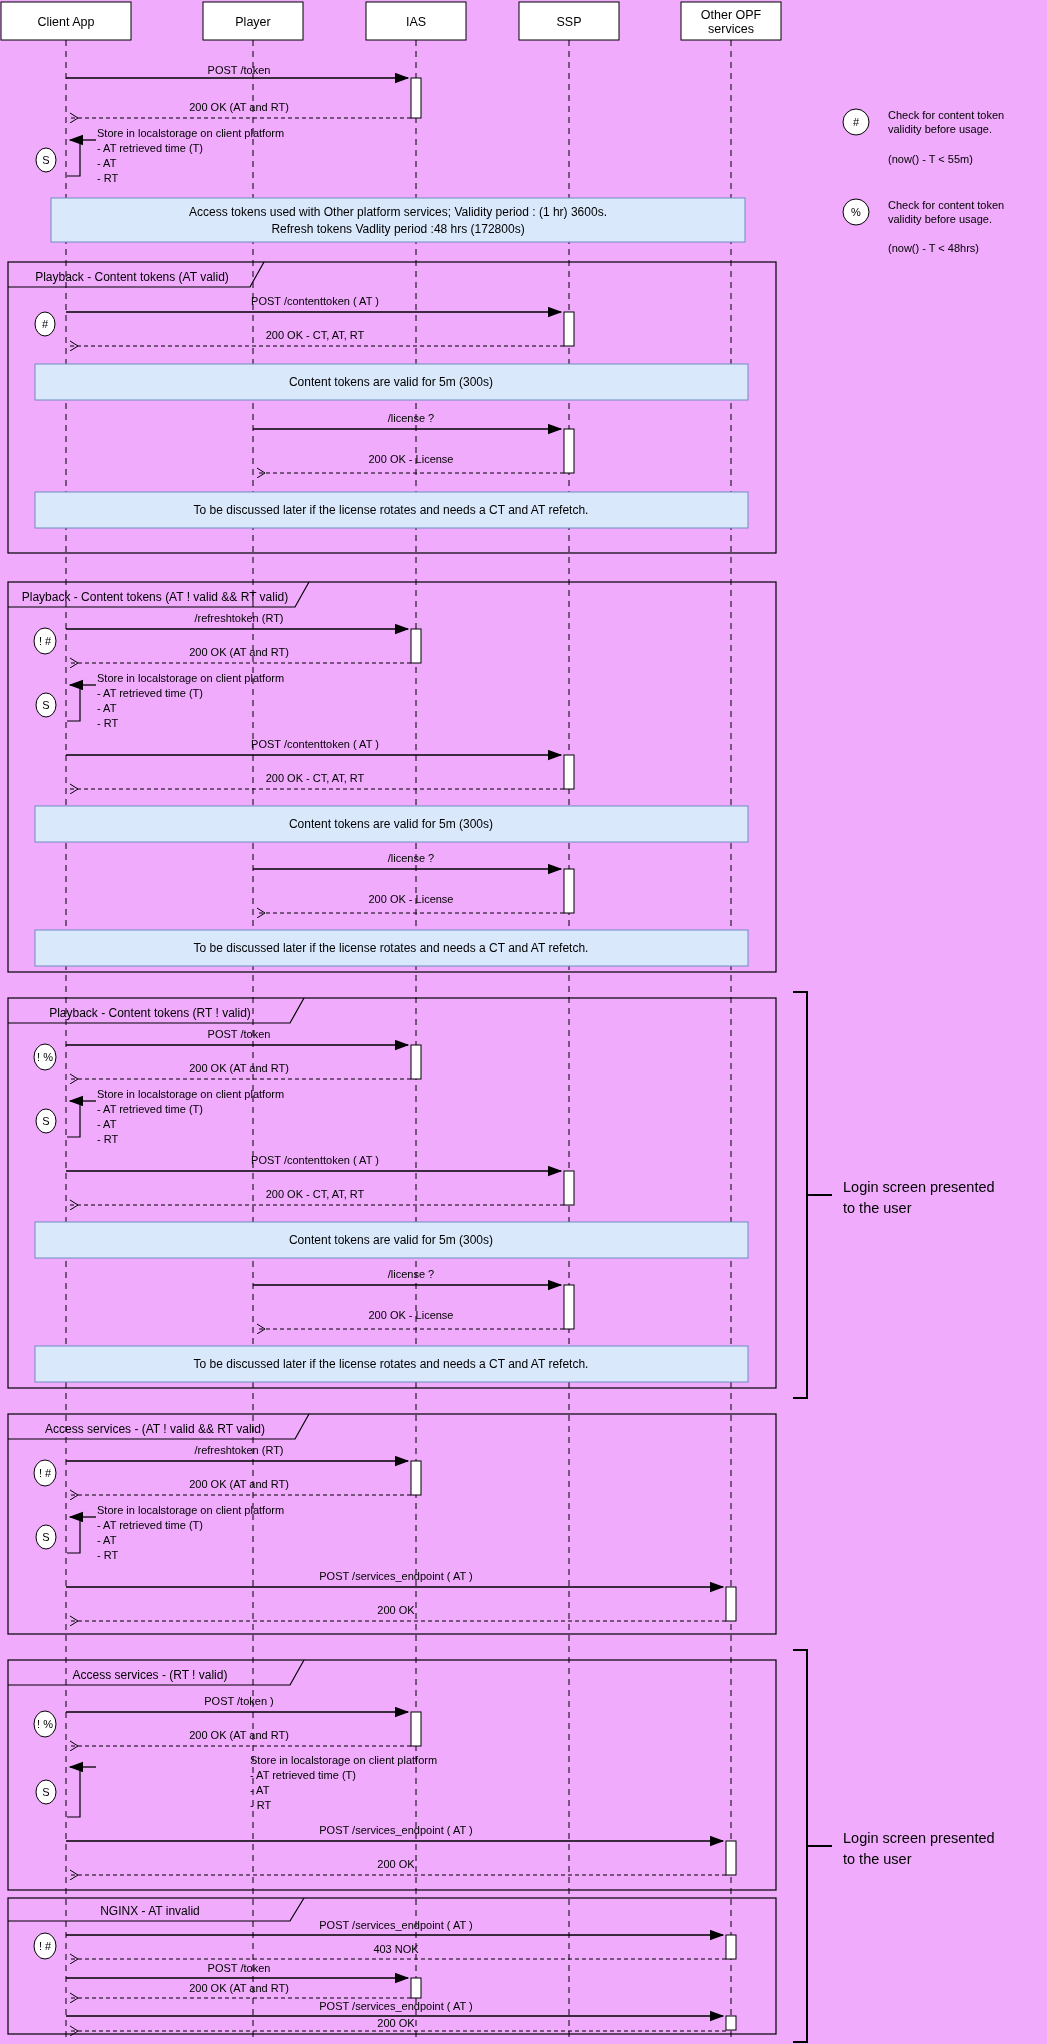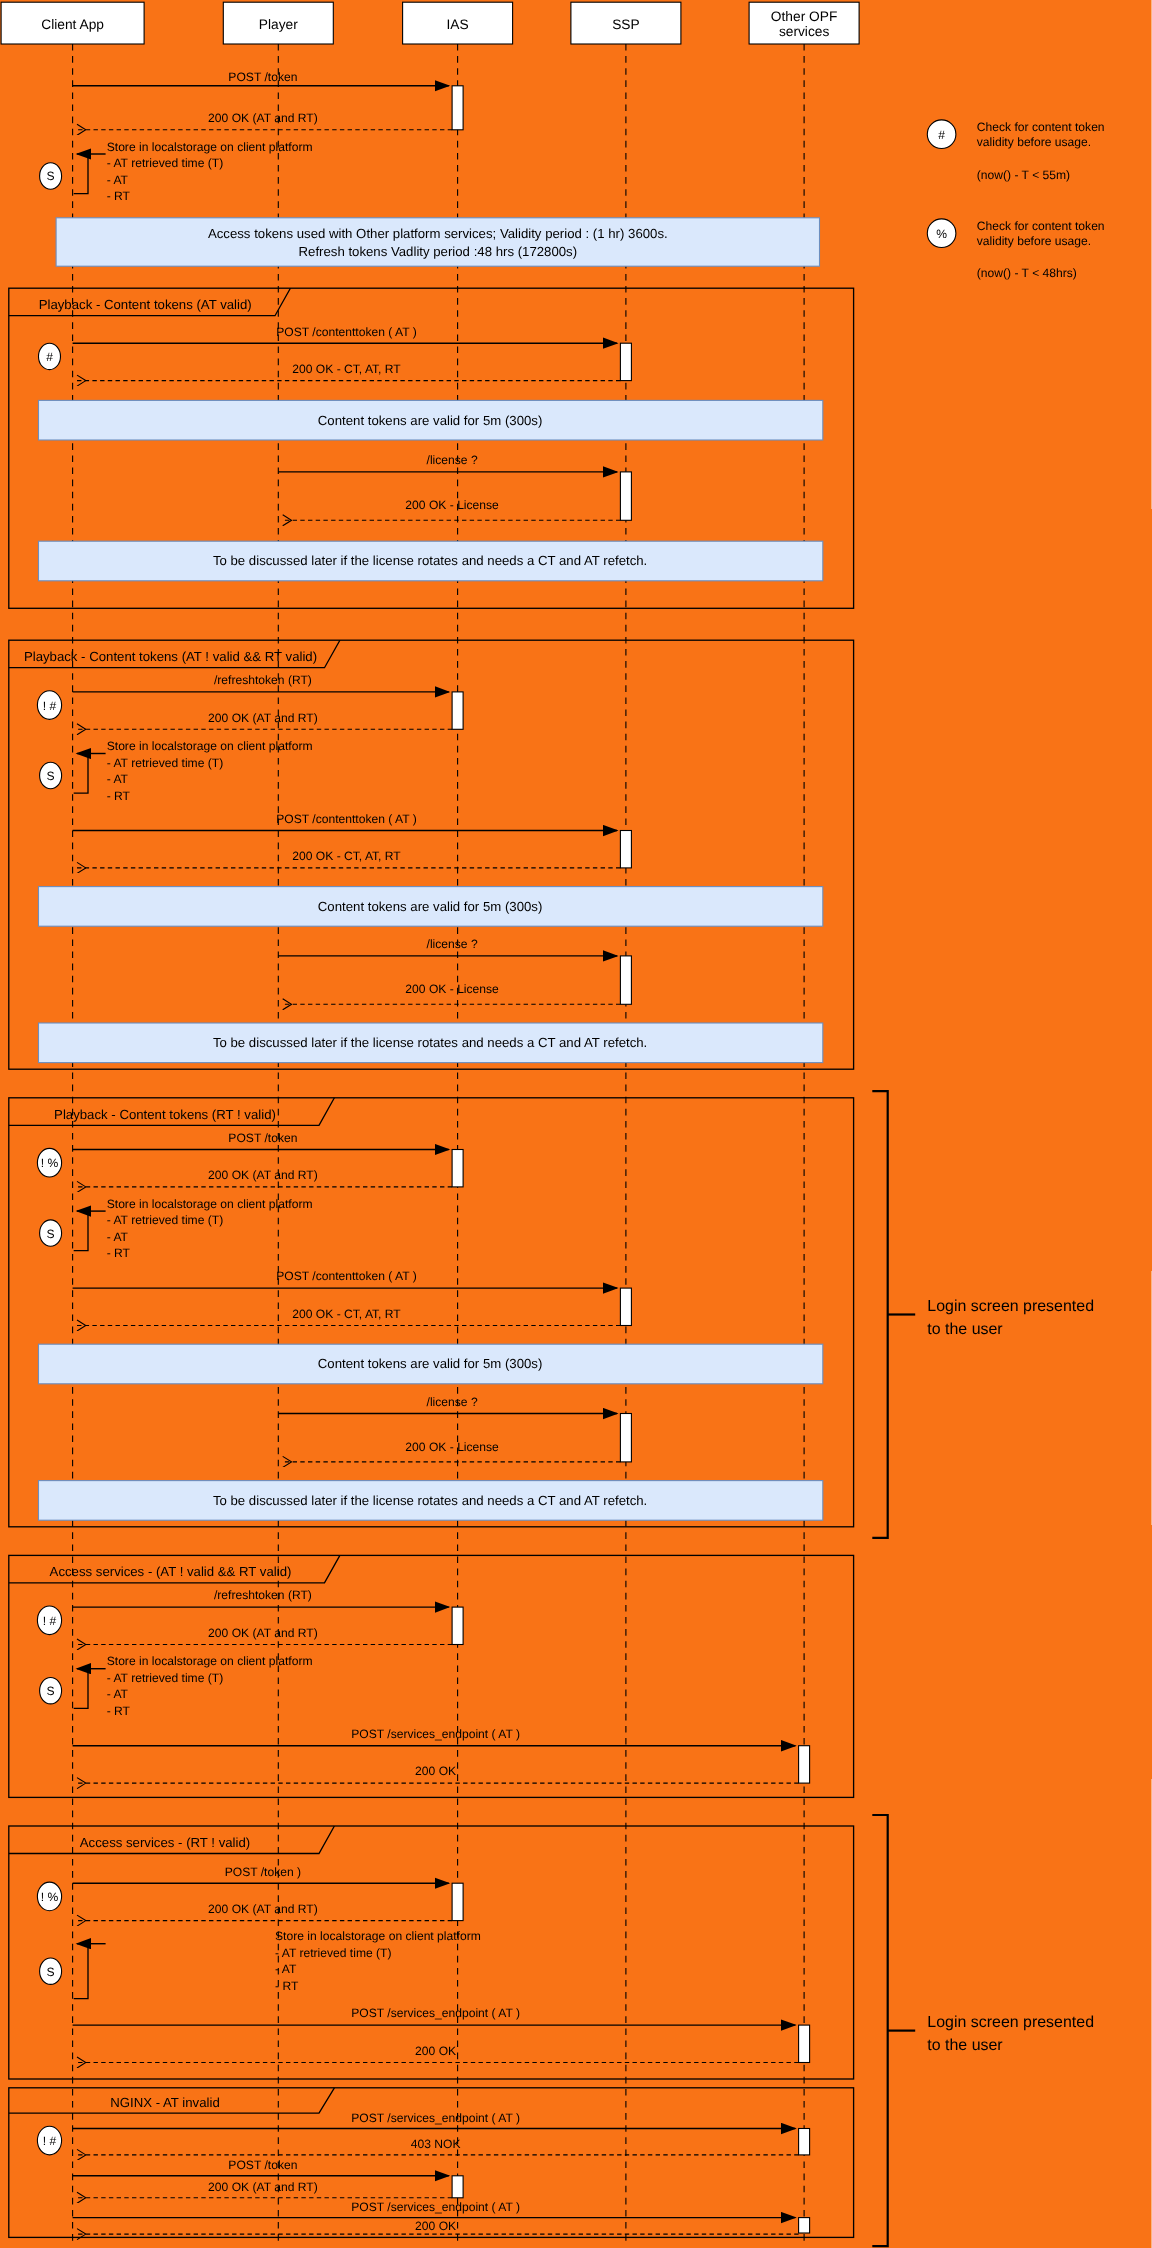--- a/index.html
+++ b/index.html
@@ -1,16 +1,16 @@
 <!DOCTYPE html>
 <html><head>
 <meta charset="utf-8">
 <style>
   html,body{margin:0;padding:0;background:#ffffff;}
-  .stage{position:relative;width:1047px;height:2044px;background:#f97316;overflow:hidden;}
+  .stage{position:relative;width:1047px;height:2044px;background:#f0abfc;overflow:hidden;}
   svg{font-family:"Liberation Sans", sans-serif;}
   text{fill:#000;}
   .actor{font-size:12.5px;text-anchor:middle;}
   .msg{font-size:11px;text-anchor:middle;}
   .store{font-size:11px;text-anchor:start;}
   .note-t{font-size:12px;text-anchor:middle;}
   .title{font-size:12px;text-anchor:middle;}
   .marker-t{font-size:11px;text-anchor:middle;}
   .legend-t{font-size:11px;text-anchor:start;}
   .annot{font-size:14.5px;text-anchor:start;}

